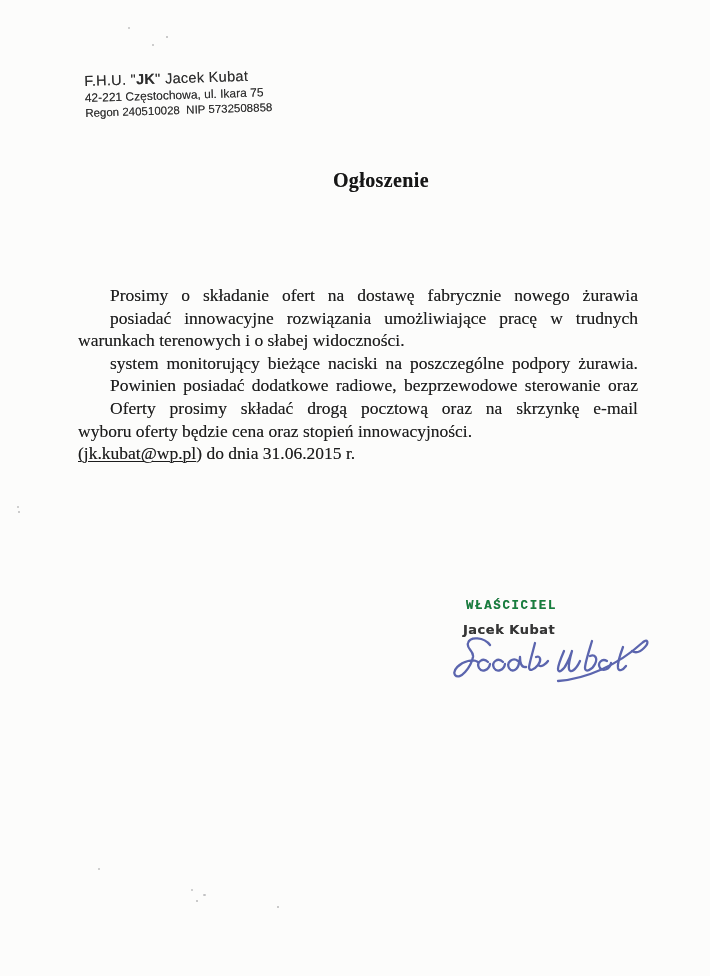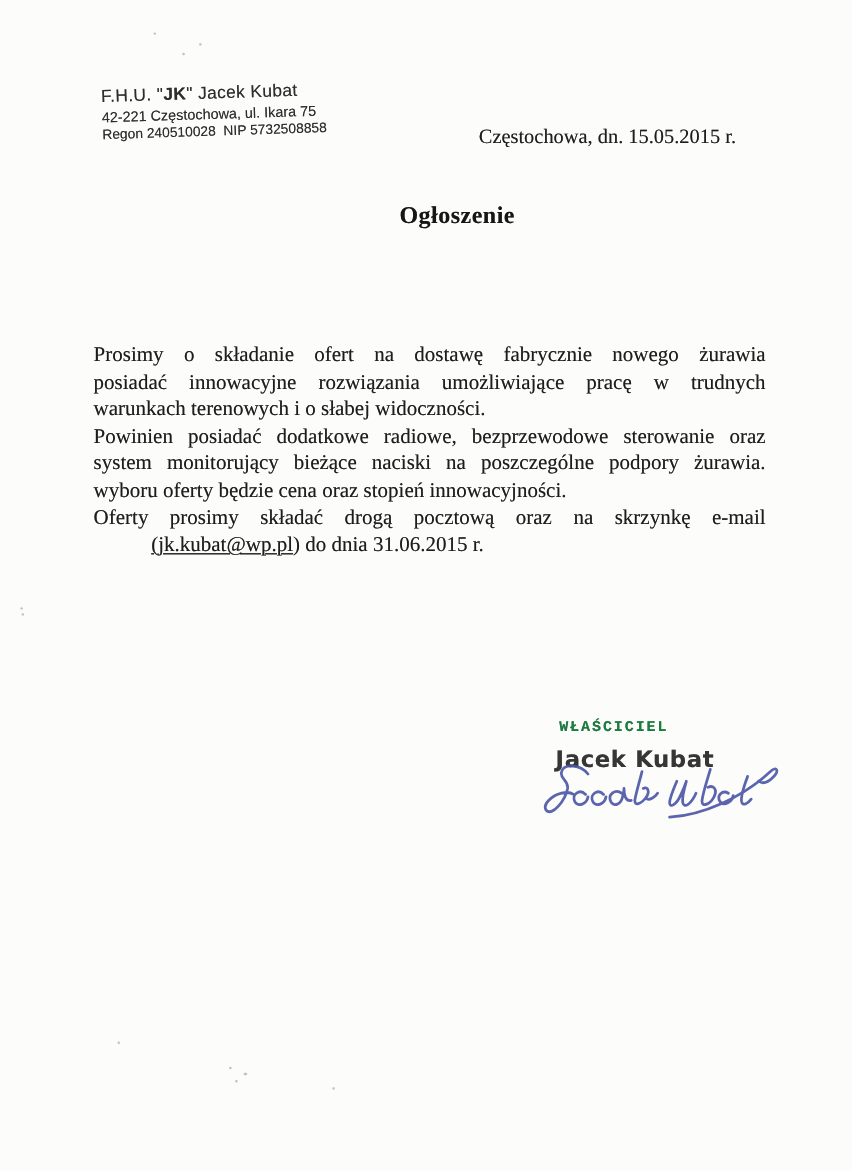--- a/index.html
+++ b/index.html
@@ -34,66 +34,65 @@
     text-align: center;
     font-size: 20px; font-weight: 700; color: #161616;
     letter-spacing: 0.4px;
   }
 
   .body {
     position: absolute; left: 78px; top: 284px; width: 560px;
     font-size: 17.5px; color: #1d1d1d;
   }
   .bl   { line-height: 22.6px; }
-  .j    { text-align: justify; text-align-last: justify; }
+  .j    { text-align: justify; text-align-last: justify; margin-left: 32px; }
   .last { text-align: right; text-align-last: left; }
-  .u    { text-decoration: underline; text-underline-offset: 2px; text-decoration-thickness: 1px; margin-left: 48px; }
+  .u    { text-decoration: underline; text-underline-offset: 2px; text-decoration-thickness: 1px; }
 
   .sig-role {
     position: absolute; left: 466px; top: 599px;
     font-family: Liberation Mono, monospace;
     font-size: 12.5px; font-weight: 700; letter-spacing: 1.6px;
     color: #15803d;
   }
   .sig-name {
     position: absolute; left: 463px; top: 622px;
     font-family: "DejaVu Sans", sans-serif;
-    font-size: 19px; font-weight: 700; letter-spacing: 0.5px;
+    font-size: 13px; font-weight: 700; letter-spacing: 0.5px;
     color: #363636;
   }
   .sig-ink { position: absolute; left: 446px; top: 629px; width: 212px; height: 72px; }
 
   .sp {
     position: absolute; display: block;
     background: rgba(95,95,100,0.38); border-radius: 50%;
   }
 </style>
 </head>
 <body>
 
 <div class="page">
 
   <div class="letterhead">
     <div class="lh-name"><span>F.H.U. "</span><span class="lh-bold">JK</span><span>" Jacek Kubat</span></div>
     <div class="lh-addr">42-221 Częstochowa, ul. Ikara 75</div>
     <div class="lh-reg">Regon 240510028  NIP 5732508858</div>
   </div>
 
-  <div class="dateline">Częstochowa, dn. 15.05.2015 r.</div>
 
   <div class="title">Ogłoszenie</div>
 
   <div class="body">
     <div class="bl j">Prosimy o składanie ofert na dostawę fabrycznie nowego żurawia</div>
     <div class="bl j">posiadać innowacyjne rozwiązania umożliwiające pracę w trudnych</div>
     <div class="bl last">warunkach terenowych i o słabej widoczności.</div>
+    <div class="bl j">system monitorujący bieżące naciski na poszczególne podpory żurawia.</div>
     <div class="bl j">Powinien posiadać dodatkowe radiowe, bezprzewodowe sterowanie oraz</div>
-    <div class="bl j">system monitorujący bieżące naciski na poszczególne podpory żurawia.</div>
+    <div class="bl j">Oferty prosimy składać drogą pocztową oraz na skrzynkę e-mail</div>
     <div class="bl last">wyboru oferty będzie cena oraz stopień innowacyjności.</div>
-    <div class="bl j">Oferty prosimy składać drogą pocztową oraz na skrzynkę e-mail</div>
     <div class="bl last"><span class="u"><span>(</span><span>jk.kubat@wp.pl</span></span><span>) do dnia 31.06.2015 r.</span></div>
   </div>
 
   <div class="sig-role">WŁAŚCICIEL</div>
   <div class="sig-name">Jacek Kubat</div>
 
   <svg class="sig-ink" viewBox="0 0 212 72" xmlns="http://www.w3.org/2000/svg">
     <g fill="none" stroke="#4a55a6" stroke-width="2.3" stroke-linecap="round" stroke-linejoin="round" opacity="0.9">
       <path d="M44,16 C38,8 24,7 22,14 C20,20 28,21 27,28 C25,38 14,52 9,46 C6,41 14,34 22,32 C26,31 29,31 32,33"></path>
       <path d="M42,33 C37,28 30,33 33,39 C36,44 43,41 44,35"></path>

